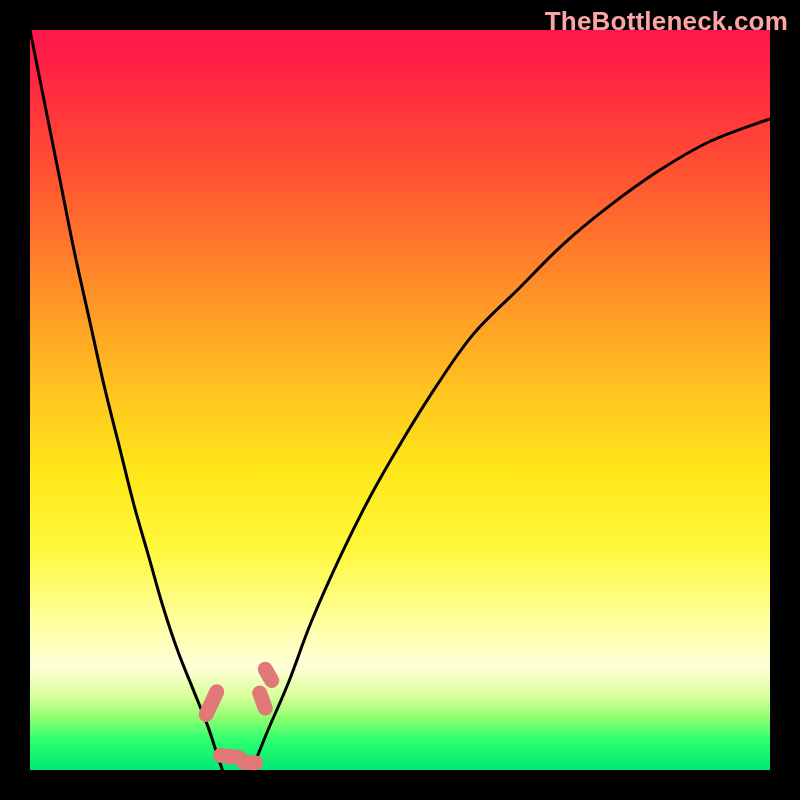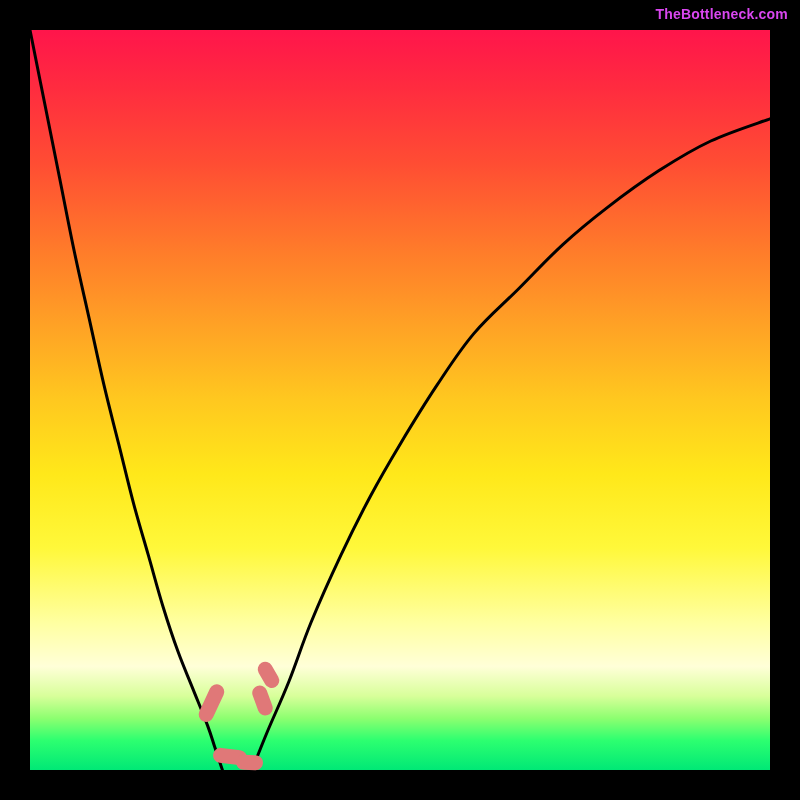--- a/index.html
+++ b/index.html
@@ -31,23 +31,23 @@
       #d8ff9a 90%,
       #8dff70 93%,
       #2dff70 96%,
       #00e876 100%
     );
   }
   .watermark {
     position: absolute;
     top: 6px;
     right: 12px;
-    font-size: 14px;
+    font-size: 26px;
     font-weight: 600;
-    color: #d946ef;
+    color: #fca5a5;
     letter-spacing: 0.2px;
   }
   svg.curves {
     position: absolute;
     left: 0;
     top: 0;
     width: 740px;
     height: 740px;
     overflow: visible;
   }

